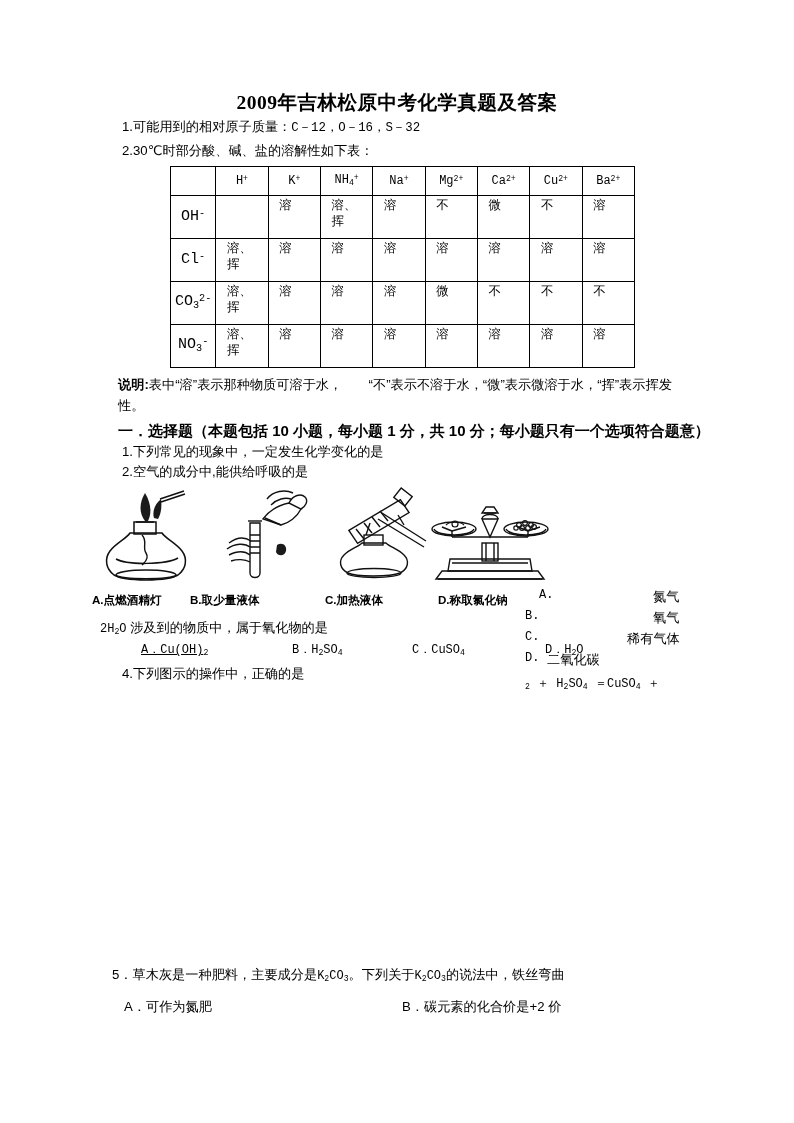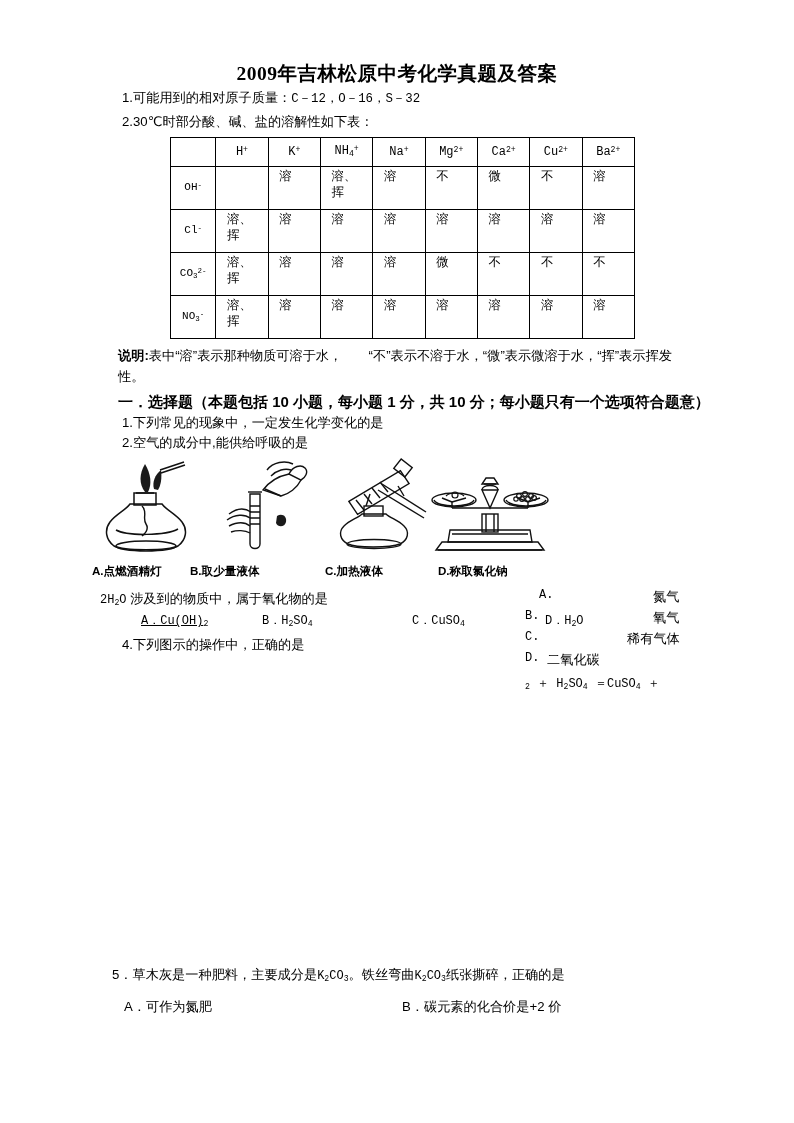--- a/index.html
+++ b/index.html
@@ -24,21 +24,21 @@
   }
 
   
   .doc-title {
     text-align: center;
     font-size: 19.5px;
     font-weight: bold;
     font-family: "Liberation Serif", "DejaVu Serif", serif;
     letter-spacing: 0.5px;
     margin: 0;
-    padding-top: 63px;
+    padding-top: 92px;
     line-height: 1.1;
   }
 
   
   .line {
     font-size: 13.2px;
     line-height: 1.55;
     font-family: "Liberation Sans", "DejaVu Sans", sans-serif;
   }
   .pre-line-1 {
@@ -75,21 +75,21 @@
     line-height: 1.25;
   }
   table.sol-table th {
     height: 24px;
     font-family: "Liberation Mono", "DejaVu Sans Mono", monospace;
     font-size: 12px;
     vertical-align: middle;
   }
   table.sol-table td.rowhead {
     font-family: "Liberation Mono", "DejaVu Sans Mono", monospace;
-    font-size: 11px;
+    font-size: 15px;
     vertical-align: middle;
     text-align: center;
   }
   table.sol-table td.cell {
     height: 38px;
   }
   table.sol-table tr.short td {
     height: 20px;
   }
   .cell-inner {
@@ -524,28 +524,28 @@
     <div class="q3line2">
       <span class="mono-s"><sub>2</sub>&nbsp;＋&nbsp;H<sub>2</sub>SO<sub>4</sub>&nbsp;＝CuSO<sub>4</sub>&nbsp;＋</span>
     </div>
   </div>
 
   <div class="after-fig">
     <span class="mono-s">2H<sub>2</sub>O</span><span> 涉及到的物质中，属于氧化物的是</span>
   </div>
   <div class="opts" style="margin-left:140px;margin-top:4px;">
     <span class="opt" style="left:1px;text-decoration:underline;"><span class="mono-s">A．Cu(OH)<sub>2</sub></span></span>
-    <span class="opt" style="left:122px;"><span class="mono-s">B．H<sub>2</sub>SO<sub>4</sub></span></span>
+    <span class="opt" style="left:152px;"><span class="mono-s">B．H<sub>2</sub>SO<sub>4</sub></span></span>
     <span class="opt" style="left:272px;"><span class="mono-s">C．CuSO<sub>4</sub></span></span>
     <span class="opt" style="left:405px;"><span class="mono-s">D．H<sub>2</sub>O</span></span>
   </div>
 
   <div class="q4">4.下列图示的操作中，正确的是</div>
 
   <div class="q5">
-    <span>5．草木灰是一种肥料，主要成分是</span><span class="mono-s">K<sub>2</sub>CO<sub>3</sub></span><span>。铁丝弯曲</span><span class="mono-s">K<sub>2</sub>CO<sub>3</sub></span><span>纸张撕碎，正确的是</span>
+    <span>5．草木灰是一种肥料，主要成分是</span><span class="mono-s">K<sub>2</sub>CO<sub>3</sub></span><span>。下列关于</span><span class="mono-s">K<sub>2</sub>CO<sub>3</sub></span><span>的说法中，铁丝弯曲</span>
   </div>
   <div class="q5opts">
     <span><span>A．</span><span>可作为氮肥</span></span>
     <span class="b-opt"><span>B．</span><span>碳元素的化合价是+2 价</span></span>
   </div>
 
 </div>
 
 </body></html>

